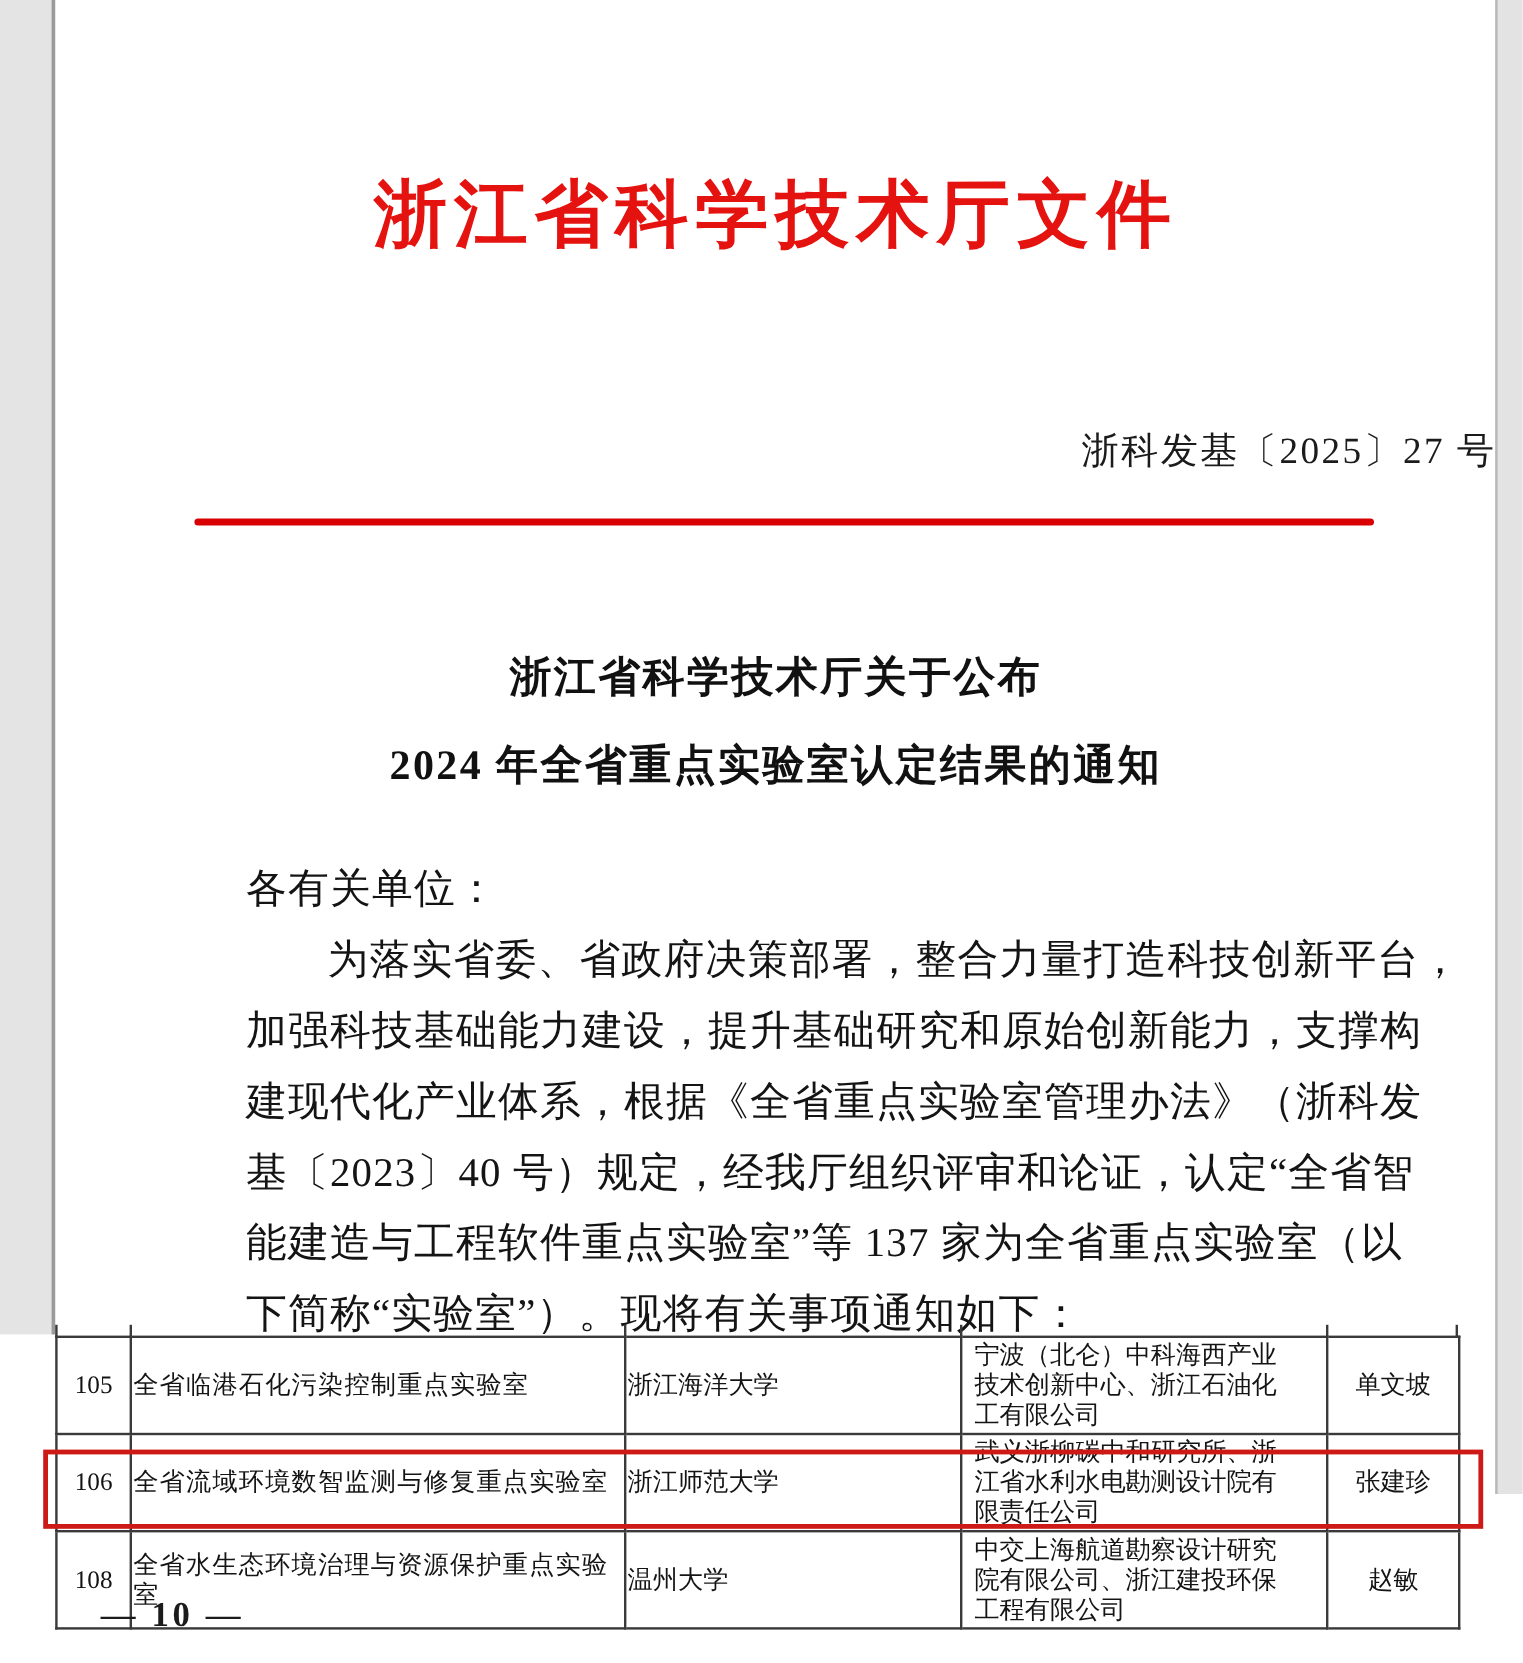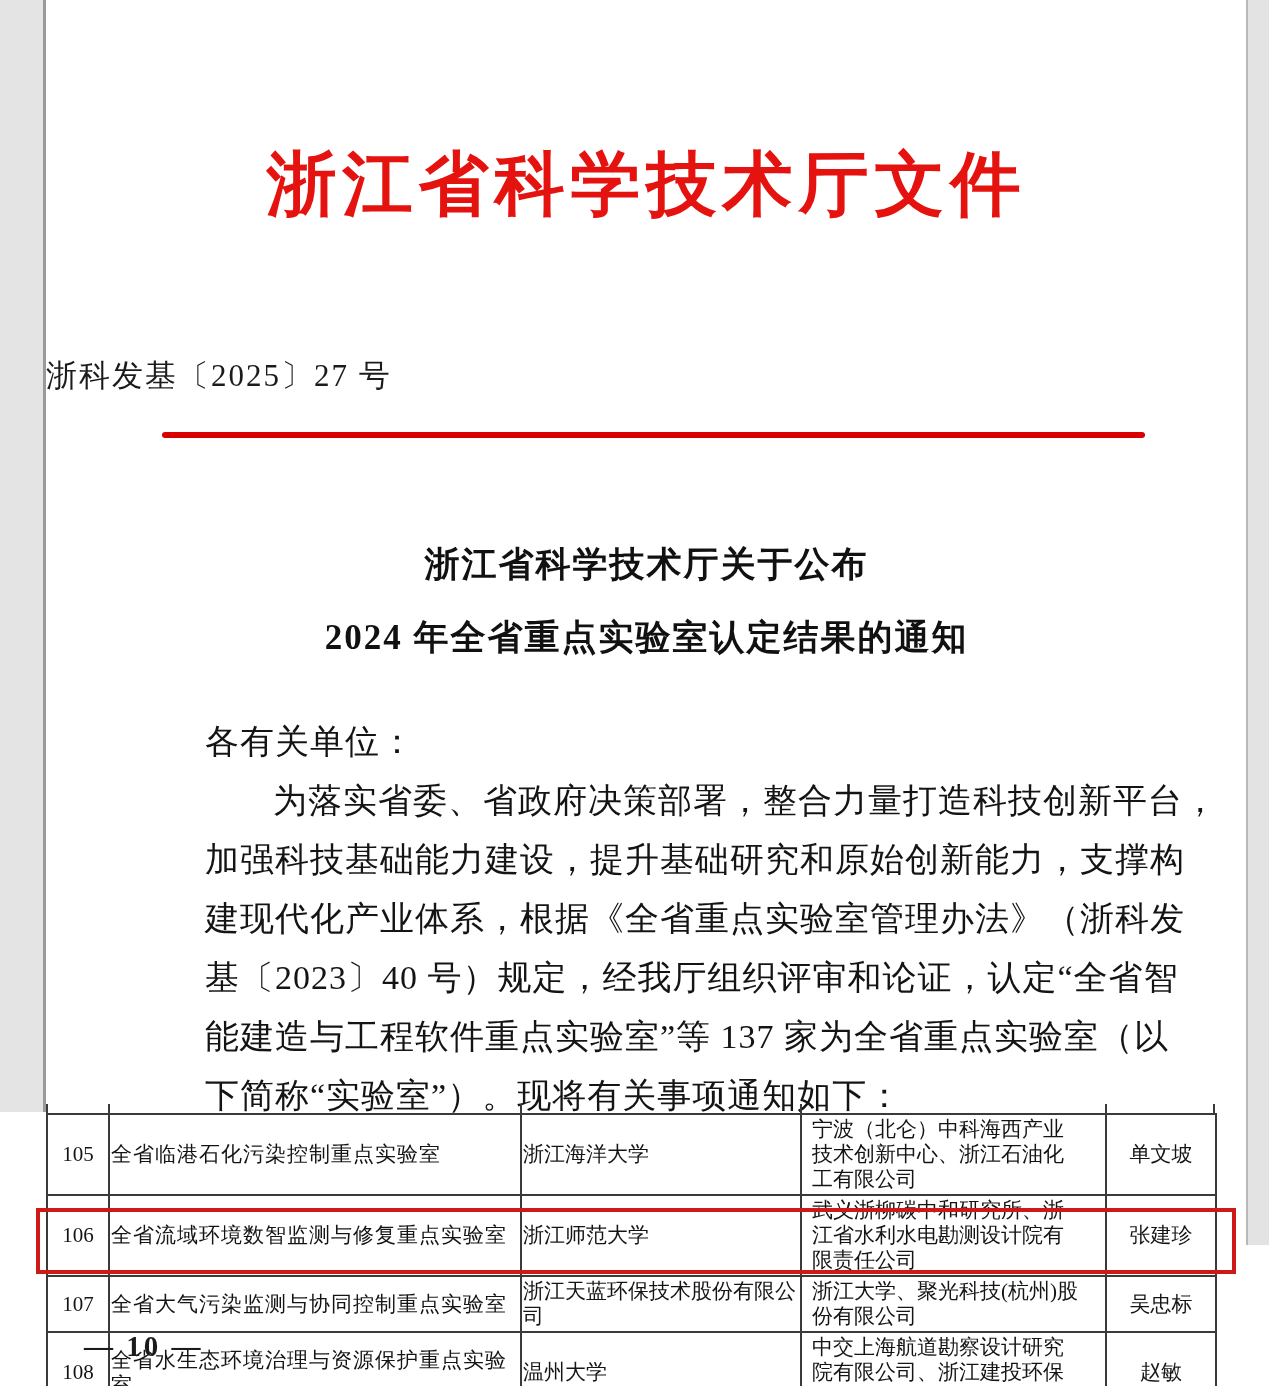--- a/index.html
+++ b/index.html
@@ -7,22 +7,22 @@
   .stage{position:relative;width:1269px;height:1386px;background:#ffffff;overflow:hidden;}
 
   
   .margin-left{position:absolute;left:0;top:0;width:43px;height:1112px;
     background:#e4e4e4;border-right:3px solid #9a9a9a;}
   .margin-right{position:absolute;right:0;top:0;width:21px;height:1245px;
     background:#e3e3e3;border-left:2px solid #b8b8b8;}
 
   
   .header-title{position:absolute;left:46px;right:22px;top:138px;text-align:center;
-    color:#e51310;font-size:70px;font-weight:bold;letter-spacing:6px;white-space:nowrap;}
-  .doc-number{position:absolute;left:46px;right:22px;top:355px;text-align:left;
+    color:#e51310;font-size:61px;font-weight:bold;letter-spacing:6px;white-space:nowrap;}
+  .doc-number{position:absolute;left:46px;right:22px;top:355px;text-align:right;
     color:#1b1b1b;font-size:31px;letter-spacing:2px;}
   .red-rule{position:absolute;left:162px;top:432px;width:983px;height:6px;
     background:#d80000;border-radius:3px;}
 
   
   .notice-title{position:absolute;left:46px;right:22px;top:528px;text-align:center;
     color:#111;font-weight:bold;font-size:35px;line-height:73px;letter-spacing:2px;}
 
   
   .body-block{position:absolute;left:205px;top:712px;width:922px;
@@ -100,27 +100,20 @@
       <td class="c-partners">宁波（北仑）中科海西产业技术创新中心、浙江石油化工有限公司</td>
       <td class="c-person">单文坡</td>
     </tr>
     <tr class="r1">
       <td class="c-no">106</td>
       <td class="c-lab">全省流域环境数智监测与修复重点实验室</td>
       <td class="c-unit">浙江师范大学</td>
       <td class="c-partners">武义浙柳碳中和研究所、浙江省水利水电勘测设计院有限责任公司</td>
       <td class="c-person">张建珍</td>
     </tr>
-    <tr class="r2">
-      <td class="c-no">107</td>
-      <td class="c-lab">全省大气污染监测与协同控制重点实验室</td>
-      <td class="c-unit">浙江天蓝环保技术股份有限公司</td>
-      <td class="c-partners">浙江大学、聚光科技(杭州)股份有限公司</td>
-      <td class="c-person">吴忠标</td>
-    </tr>
     <tr class="r3">
       <td class="c-no">108</td>
       <td class="c-lab">全省水生态环境治理与资源保护重点实验室</td>
       <td class="c-unit">温州大学</td>
       <td class="c-partners">中交上海航道勘察设计研究院有限公司、浙江建投环保工程有限公司</td>
       <td class="c-person">赵敏</td>
     </tr>
   </tbody>
     </table>
 

